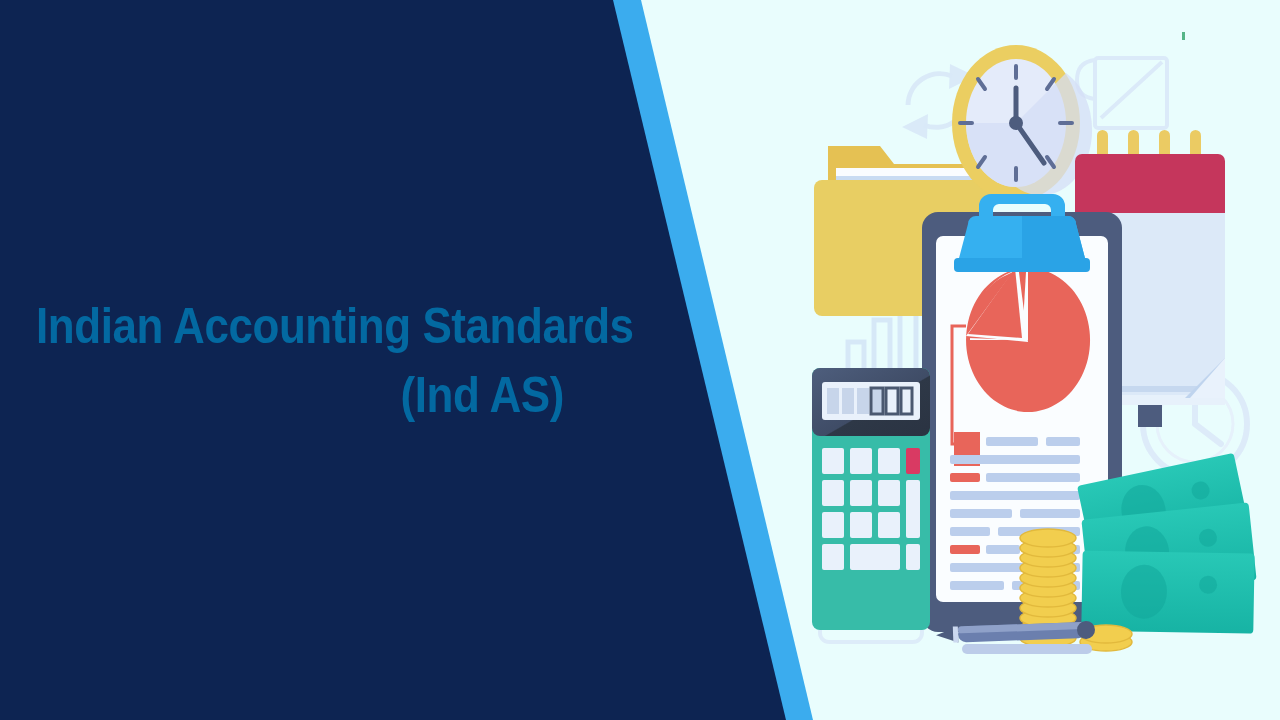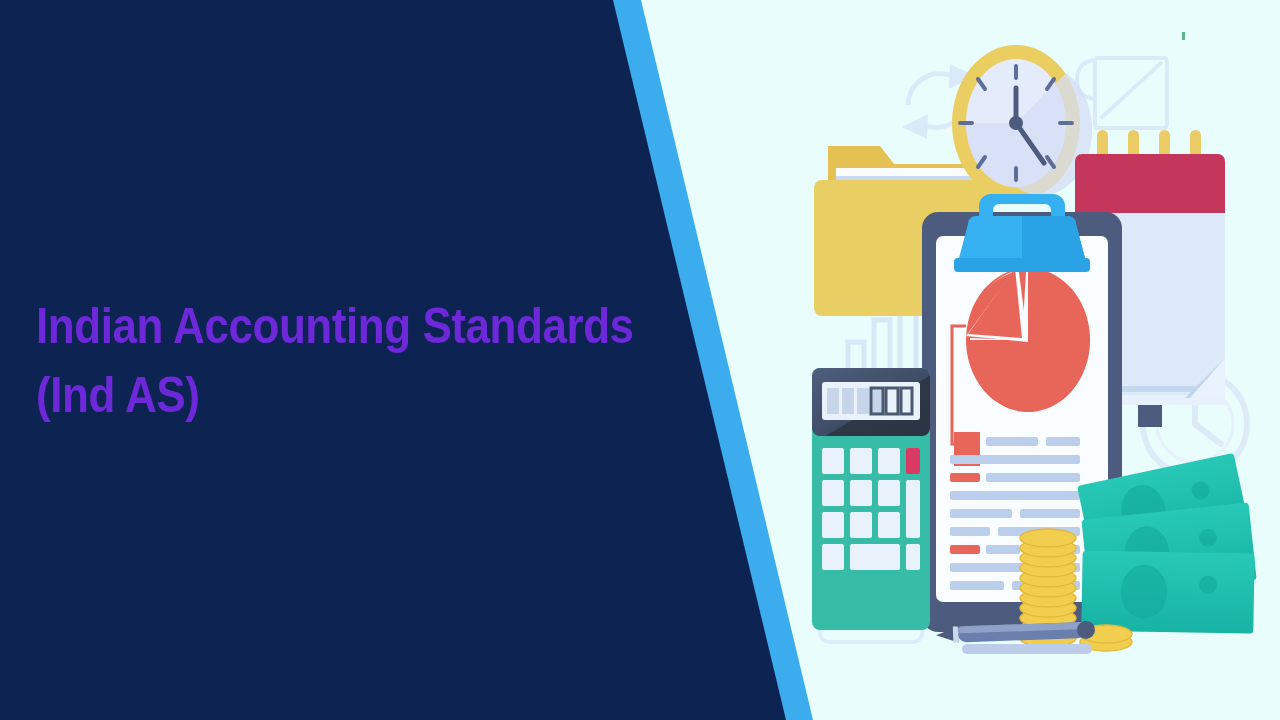--- a/index.html
+++ b/index.html
@@ -24,22 +24,22 @@
   .navy-panel {
     position:absolute; inset:0;
     background:#0D2452;
     clip-path: polygon(0 0, 613px 0, 786px 720px, 0 720px);
   }
   
   .title-block {
     position:absolute;
     left:0; top:292px;
     width:600px;
-    text-align:left;
-    color:#6d28d9;
+    text-align:right;
+    color:#0369a1;
     z-index:6;
   }
   .title-line {
     display:block;
     font-weight:bold;
     font-size:50px;
     line-height:1.38;
     letter-spacing:-0.5px;
     transform:scaleX(0.88);
     white-space:nowrap;

